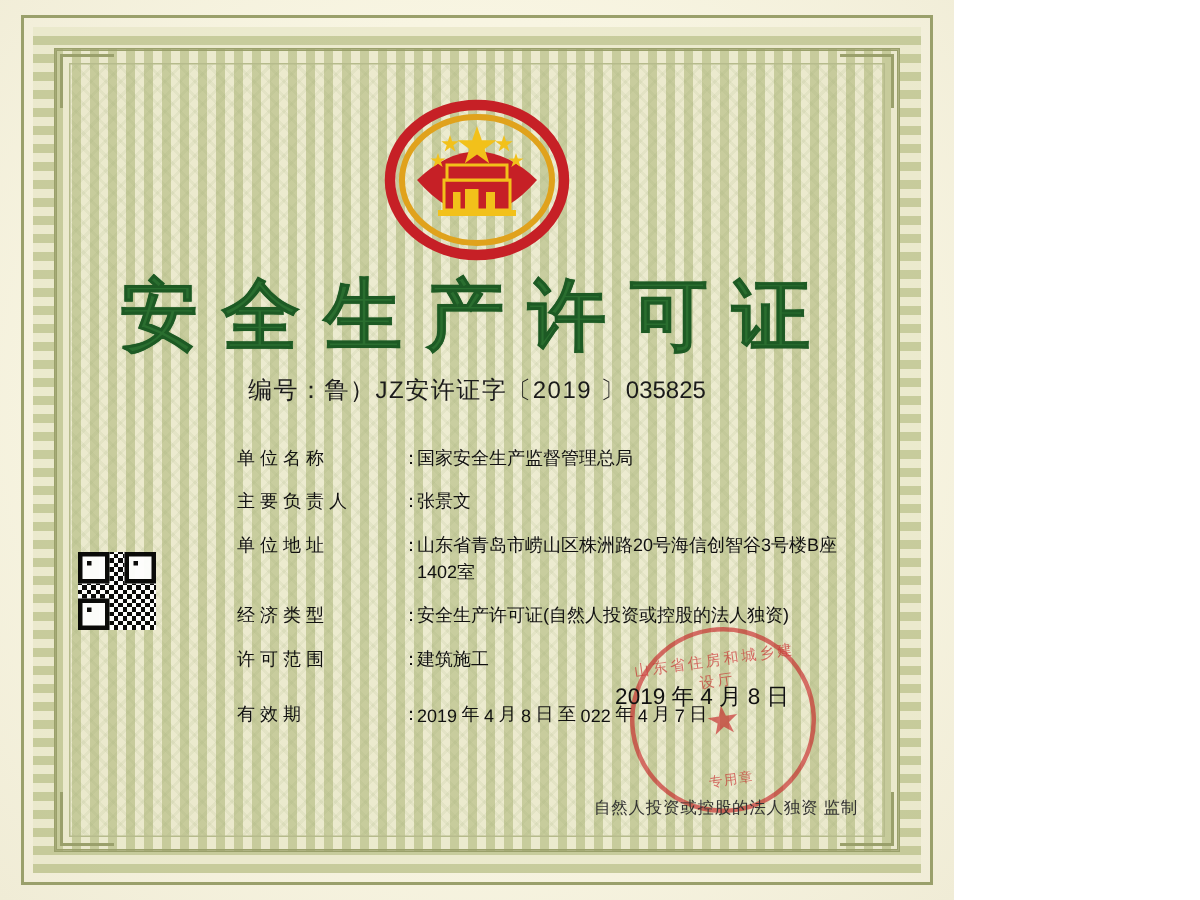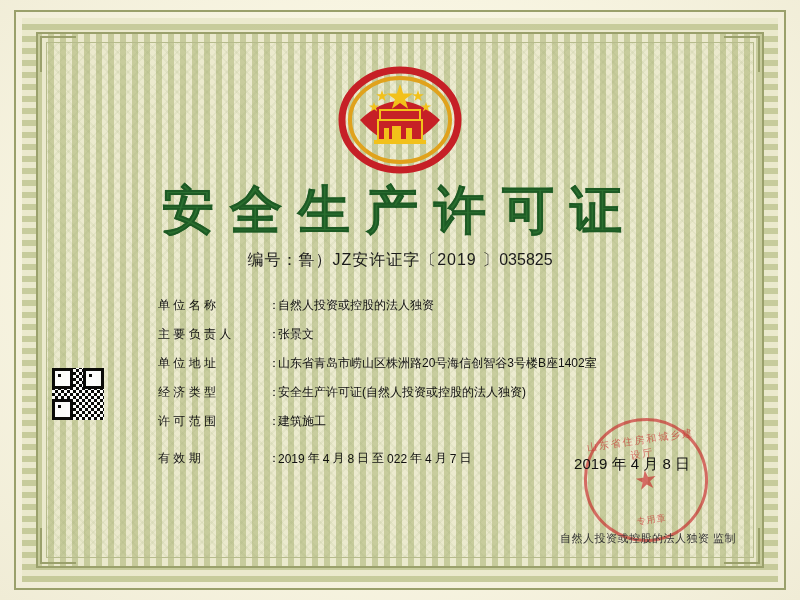--- a/index.html
+++ b/index.html
@@ -2,21 +2,21 @@
 <html><head>
 <meta charset="utf-8">
 <style>
   html,body{margin:0;padding:0;}
   body{
     width:800px;height:600px;overflow:hidden;
     background:#ffffff;
     font-family:"Liberation Sans", sans-serif;
   }
   .cert{
-    position:absolute;left:0;top:0;width:800px;height:600px;
+    position:absolute;left:0;top:0;width:636px;height:600px;
     background:
       radial-gradient(ellipse at 50% 45%, #fdfcef 0%, #f8f5e2 55%, #f0ecd6 100%);
   }
   
   .border-outer{
     position:absolute;left:14px;top:10px;right:14px;bottom:10px;
     border:2px solid #9aa06b;
   }
   .border-band{
     position:absolute;left:22px;top:18px;right:22px;bottom:18px;
@@ -189,21 +189,21 @@
 
   <div class="serial">
     <span>编号：鲁</span><span>）</span><span>JZ安许证字</span><span>〔2019 〕</span><span class="num">035825</span>
   </div>
 
   <div class="fields">
 
     <div class="row">
       <div class="label">单 位 名 称</div>
       <div style="width:10px">：</div>
-      <div class="value">自然人投资或控股的法人独资</div>
+      <div class="value">国家安全生产监督管理总局</div>
     </div>
 
     <div class="row">
       <div class="label">主 要 负 责 人</div>
       <div style="width:10px">：</div>
       <div class="value">张景文</div>
     </div>
 
     <div class="row">
       <div class="label">单 位 地 址</div>

